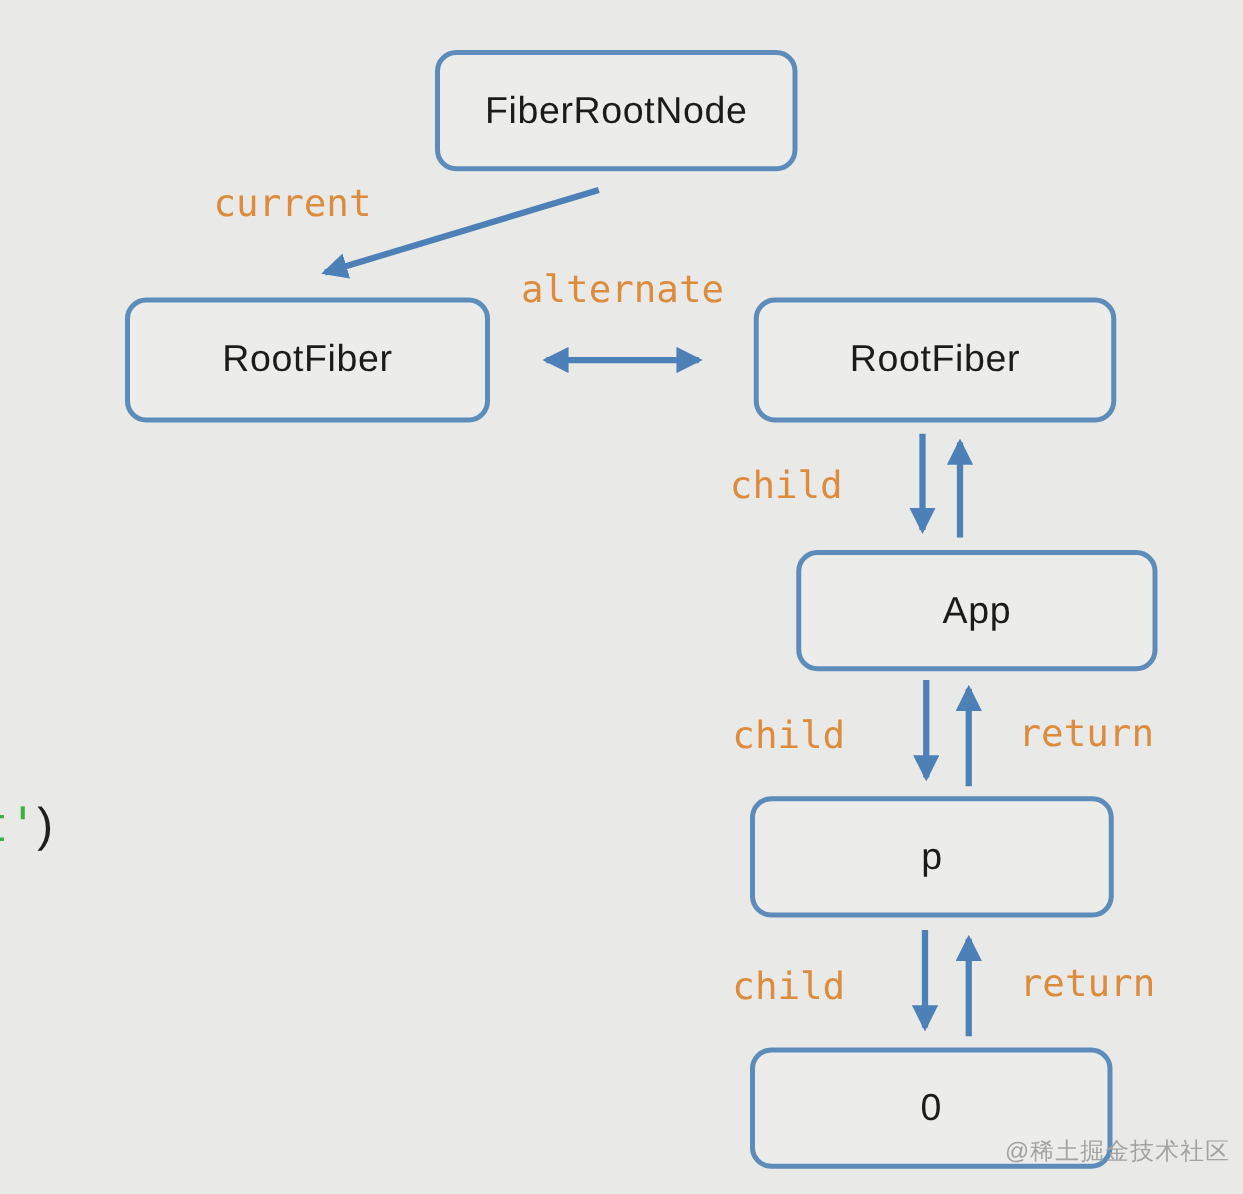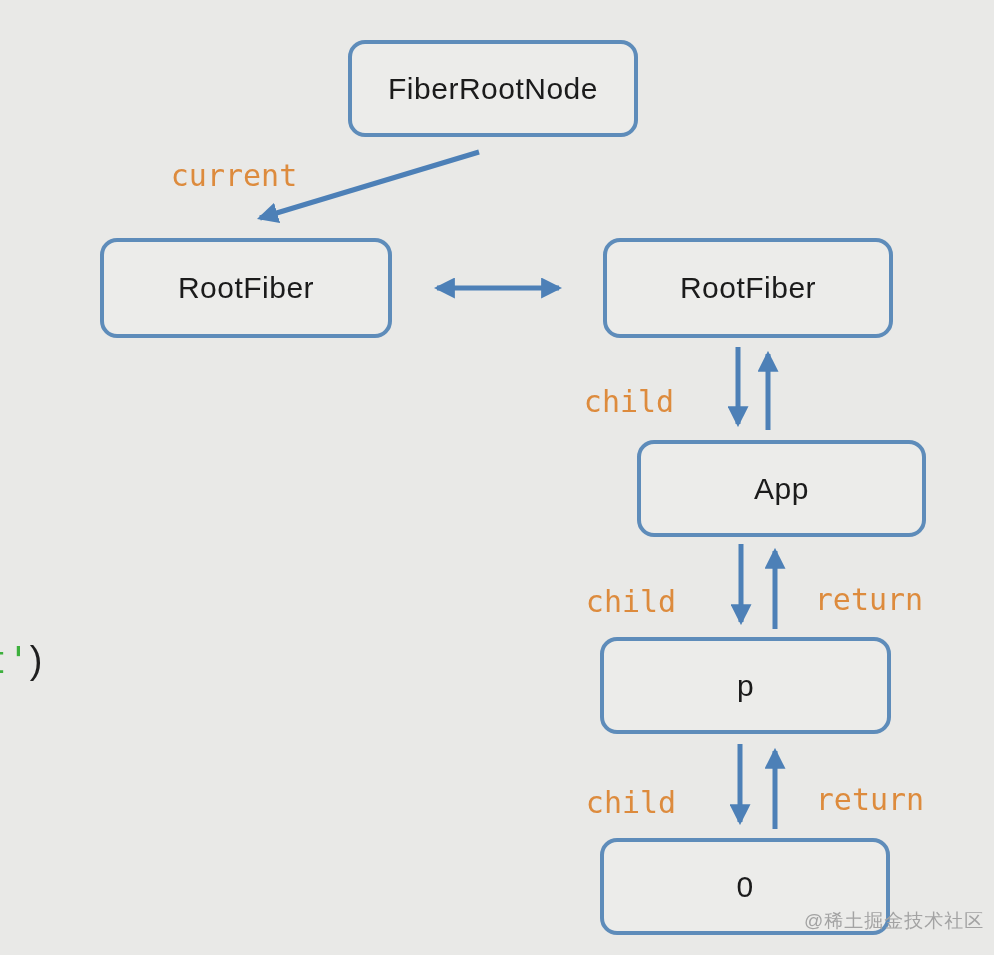--- a/index.html
+++ b/index.html
@@ -45,21 +45,20 @@
     font-size: 30px;
     letter-spacing: 0.5px;
   }
   .edge-label {
     position: absolute;
     transform: translate(-50%, -50%);
     font-family: "DejaVu Sans Mono", monospace;
     font-size: 30px;
     color: var(--label-orange);
     white-space: nowrap;
-    margin-top: 12px;
   }
   .code-fragment {
     position: absolute;
     left: -16px;
     top: 638px;
     font-family: "DejaVu Sans Mono", monospace;
     font-size: 38px;
     white-space: nowrap;
   }
   .code-fragment .code-string { color: var(--code-green); }
@@ -119,20 +118,21 @@
   </svg>
 
   <div class="node" id="node-fiber-root-node">FiberRootNode</div>
   <div class="node" id="node-root-fiber-left">RootFiber</div>
   <div class="node" id="node-root-fiber-right">RootFiber</div>
   <div class="node" id="node-app">App</div>
   <div class="node" id="node-p">p</div>
   <div class="node" id="node-zero">0</div>
 
   <div class="edge-label" id="label-current">current</div>
+  <div class="edge-label" id="label-alternate">alternate</div>
   <div class="edge-label" id="label-child-root-app">child</div>
   <div class="edge-label" id="label-child-app-p">child</div>
   <div class="edge-label" id="label-return-p-app">return</div>
   <div class="edge-label" id="label-child-p-zero">child</div>
   <div class="edge-label" id="label-return-zero-p">return</div>
 
   <div class="code-fragment">
     <span class="code-string">t'</span><span class="code-paren">)</span>
   </div>
 

